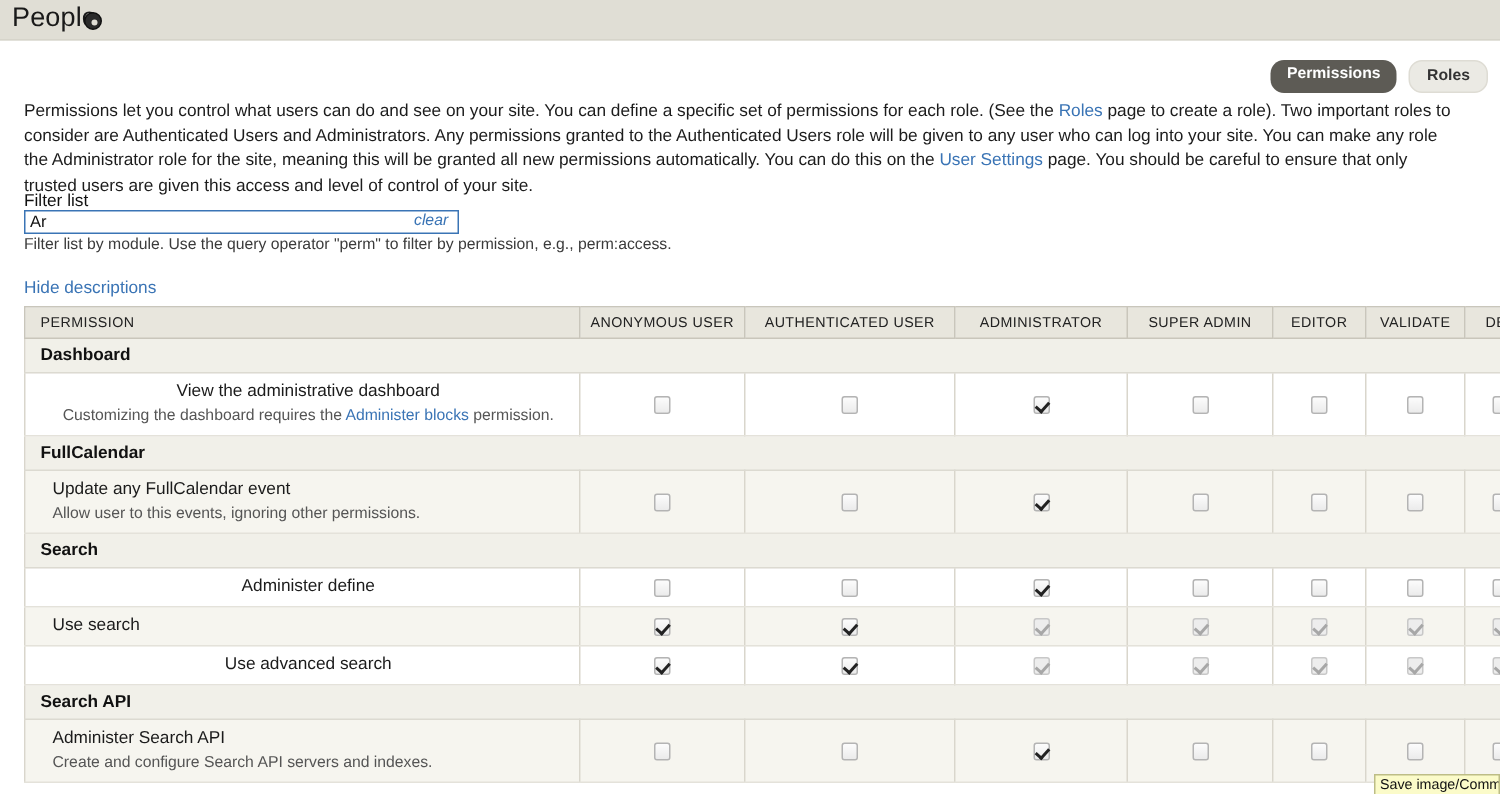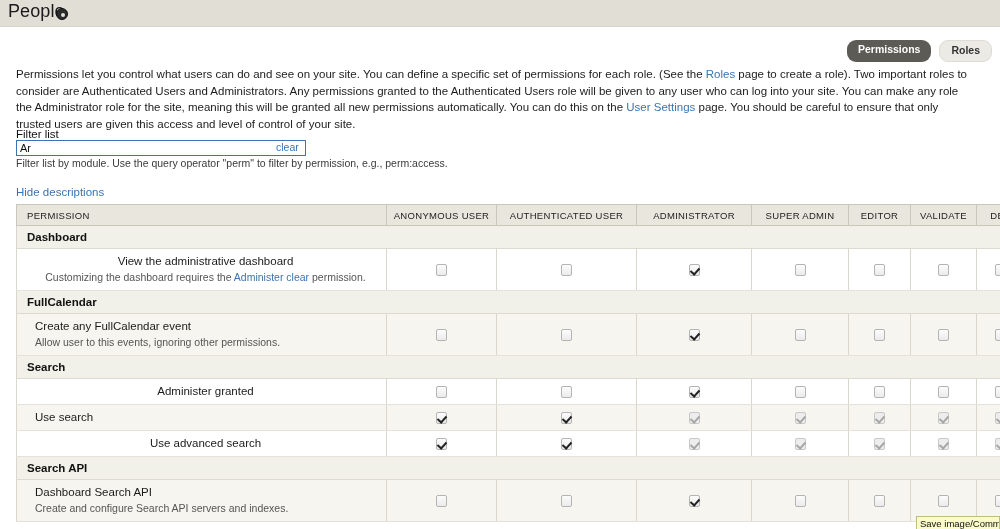--- a/index.html
+++ b/index.html
@@ -114,20 +114,21 @@
     color: #111;
     padding: 0 3px;
     outline: none;
   }
   .filter-clear {
     position: absolute;
     left: 276px; top: 141px;
     font-size: 10.5px;
     color: #3a74b5;
     cursor: pointer;
+    font-style: italic;
   }
   .filter-help {
     position: absolute;
     left: 16px; top: 157px;
     font-size: 10.5px;
     color: #3b3b3b;
   }
   .hide-desc {
     position: absolute;
     left: 16px; top: 186px;
@@ -291,52 +292,52 @@
           <th>DEV</th>
         </tr>
     </thead>
     <tbody id="table-body">
         <tr class="module-row">
           <td colspan="8">Dashboard</td>
         </tr>
         <tr class="perm-row even">
           <td class="name">
             <div class="p-title">View the administrative dashboard</div>
-            <div class="p-desc"><span>Customizing the dashboard requires the </span><a href="#">Administer clear</a><span> permission.</span></div>
+            <div class="p-desc"><span>Customizing the dashboard requires the </span><a href="#">Administer blocks</a><span> permission.</span></div>
           </td>
           <td class="cb"><span class="cbox"></span></td>
           <td class="cb"><span class="cbox"></span></td>
           <td class="cb"><span class="cbox checked"></span></td>
           <td class="cb"><span class="cbox"></span></td>
           <td class="cb"><span class="cbox"></span></td>
           <td class="cb"><span class="cbox"></span></td>
           <td class="cb"><span class="cbox"></span></td>
         </tr>
         <tr class="module-row">
           <td colspan="8">FullCalendar</td>
         </tr>
         <tr class="perm-row odd">
           <td class="name">
-            <div class="p-title">Create any FullCalendar event</div>
+            <div class="p-title">Update any FullCalendar event</div>
             <div class="p-desc"><span>Allow user to this events, ignoring other permissions.</span></div>
           </td>
           <td class="cb"><span class="cbox"></span></td>
           <td class="cb"><span class="cbox"></span></td>
           <td class="cb"><span class="cbox checked"></span></td>
           <td class="cb"><span class="cbox"></span></td>
           <td class="cb"><span class="cbox"></span></td>
           <td class="cb"><span class="cbox"></span></td>
           <td class="cb"><span class="cbox"></span></td>
         </tr>
         <tr class="module-row">
           <td colspan="8">Search</td>
         </tr>
         <tr class="perm-row even">
           <td class="name">
-            <div class="p-title">Administer granted</div>
+            <div class="p-title">Administer define</div>
           </td>
           <td class="cb"><span class="cbox"></span></td>
           <td class="cb"><span class="cbox"></span></td>
           <td class="cb"><span class="cbox checked"></span></td>
           <td class="cb"><span class="cbox"></span></td>
           <td class="cb"><span class="cbox"></span></td>
           <td class="cb"><span class="cbox"></span></td>
           <td class="cb"><span class="cbox"></span></td>
         </tr>
         <tr class="perm-row odd">
@@ -361,21 +362,21 @@
           <td class="cb"><span class="cbox inherited"></span></td>
           <td class="cb"><span class="cbox inherited"></span></td>
           <td class="cb"><span class="cbox inherited"></span></td>
           <td class="cb"><span class="cbox inherited"></span></td>
         </tr>
         <tr class="module-row">
           <td colspan="8">Search API</td>
         </tr>
         <tr class="perm-row odd">
           <td class="name">
-            <div class="p-title">Dashboard Search API</div>
+            <div class="p-title">Administer Search API</div>
             <div class="p-desc"><span>Create and configure Search API servers and indexes.</span></div>
           </td>
           <td class="cb"><span class="cbox"></span></td>
           <td class="cb"><span class="cbox"></span></td>
           <td class="cb"><span class="cbox checked"></span></td>
           <td class="cb"><span class="cbox"></span></td>
           <td class="cb"><span class="cbox"></span></td>
           <td class="cb"><span class="cbox"></span></td>
           <td class="cb"><span class="cbox"></span></td>
         </tr>

